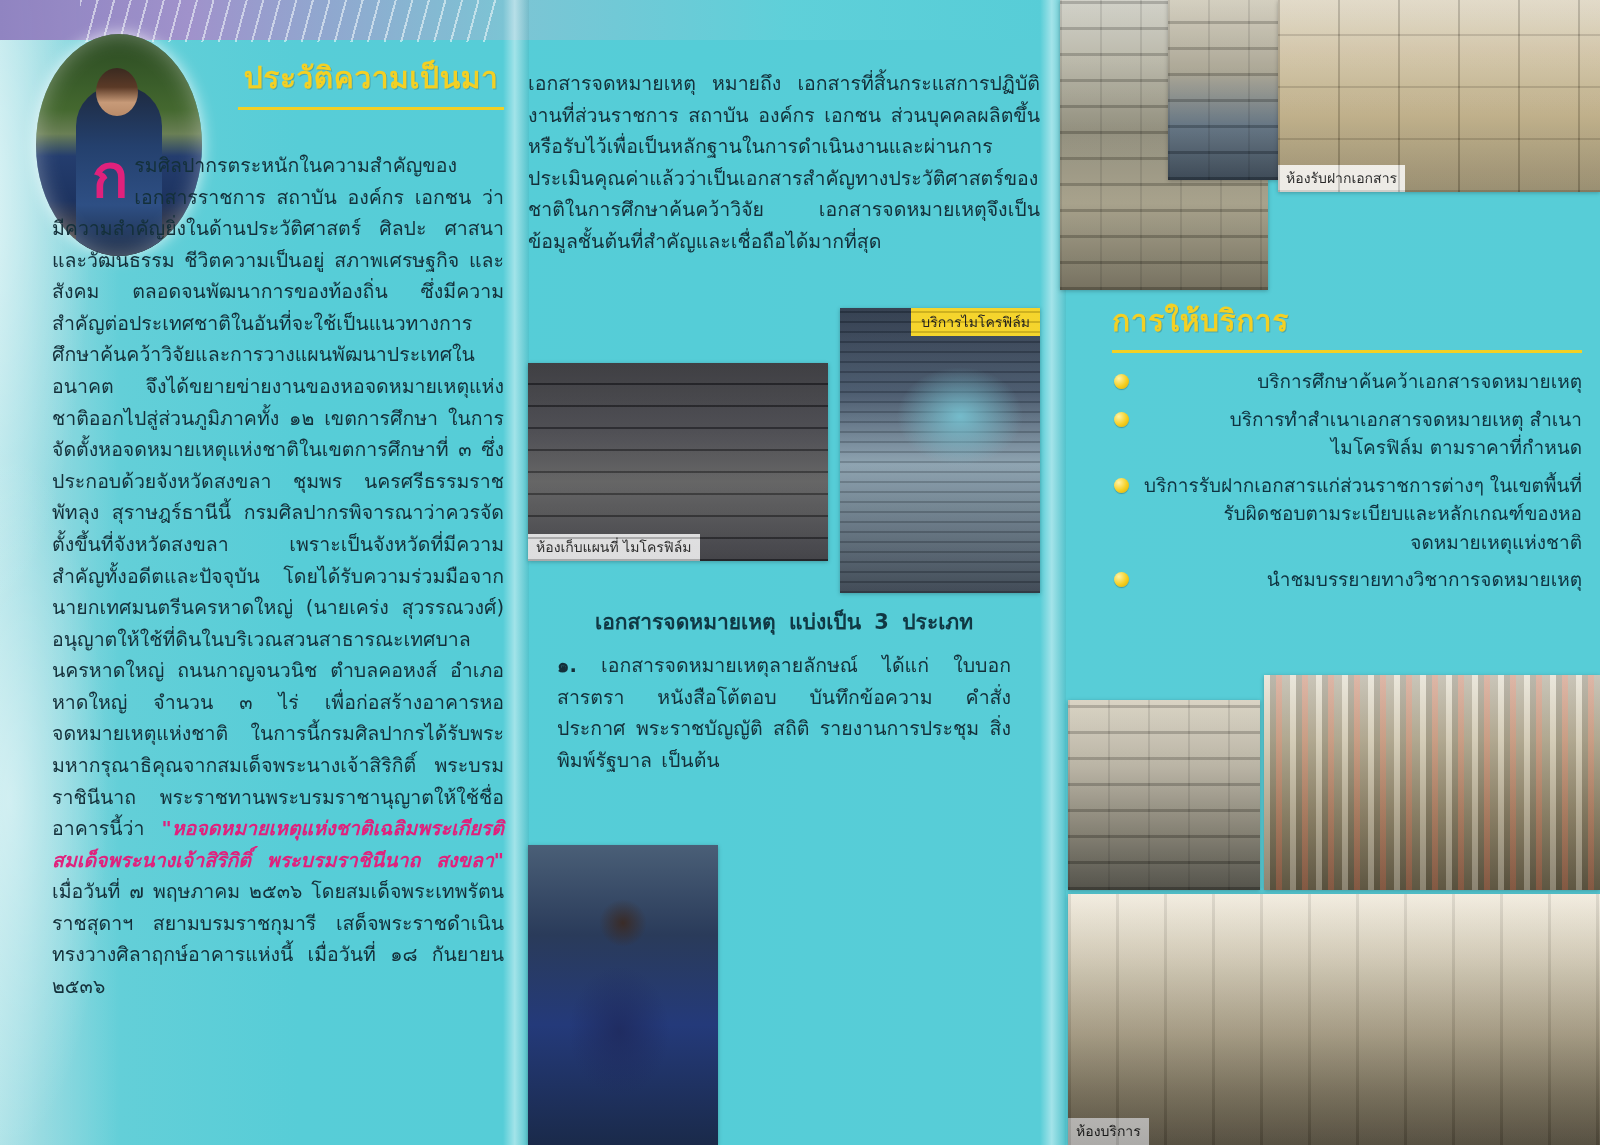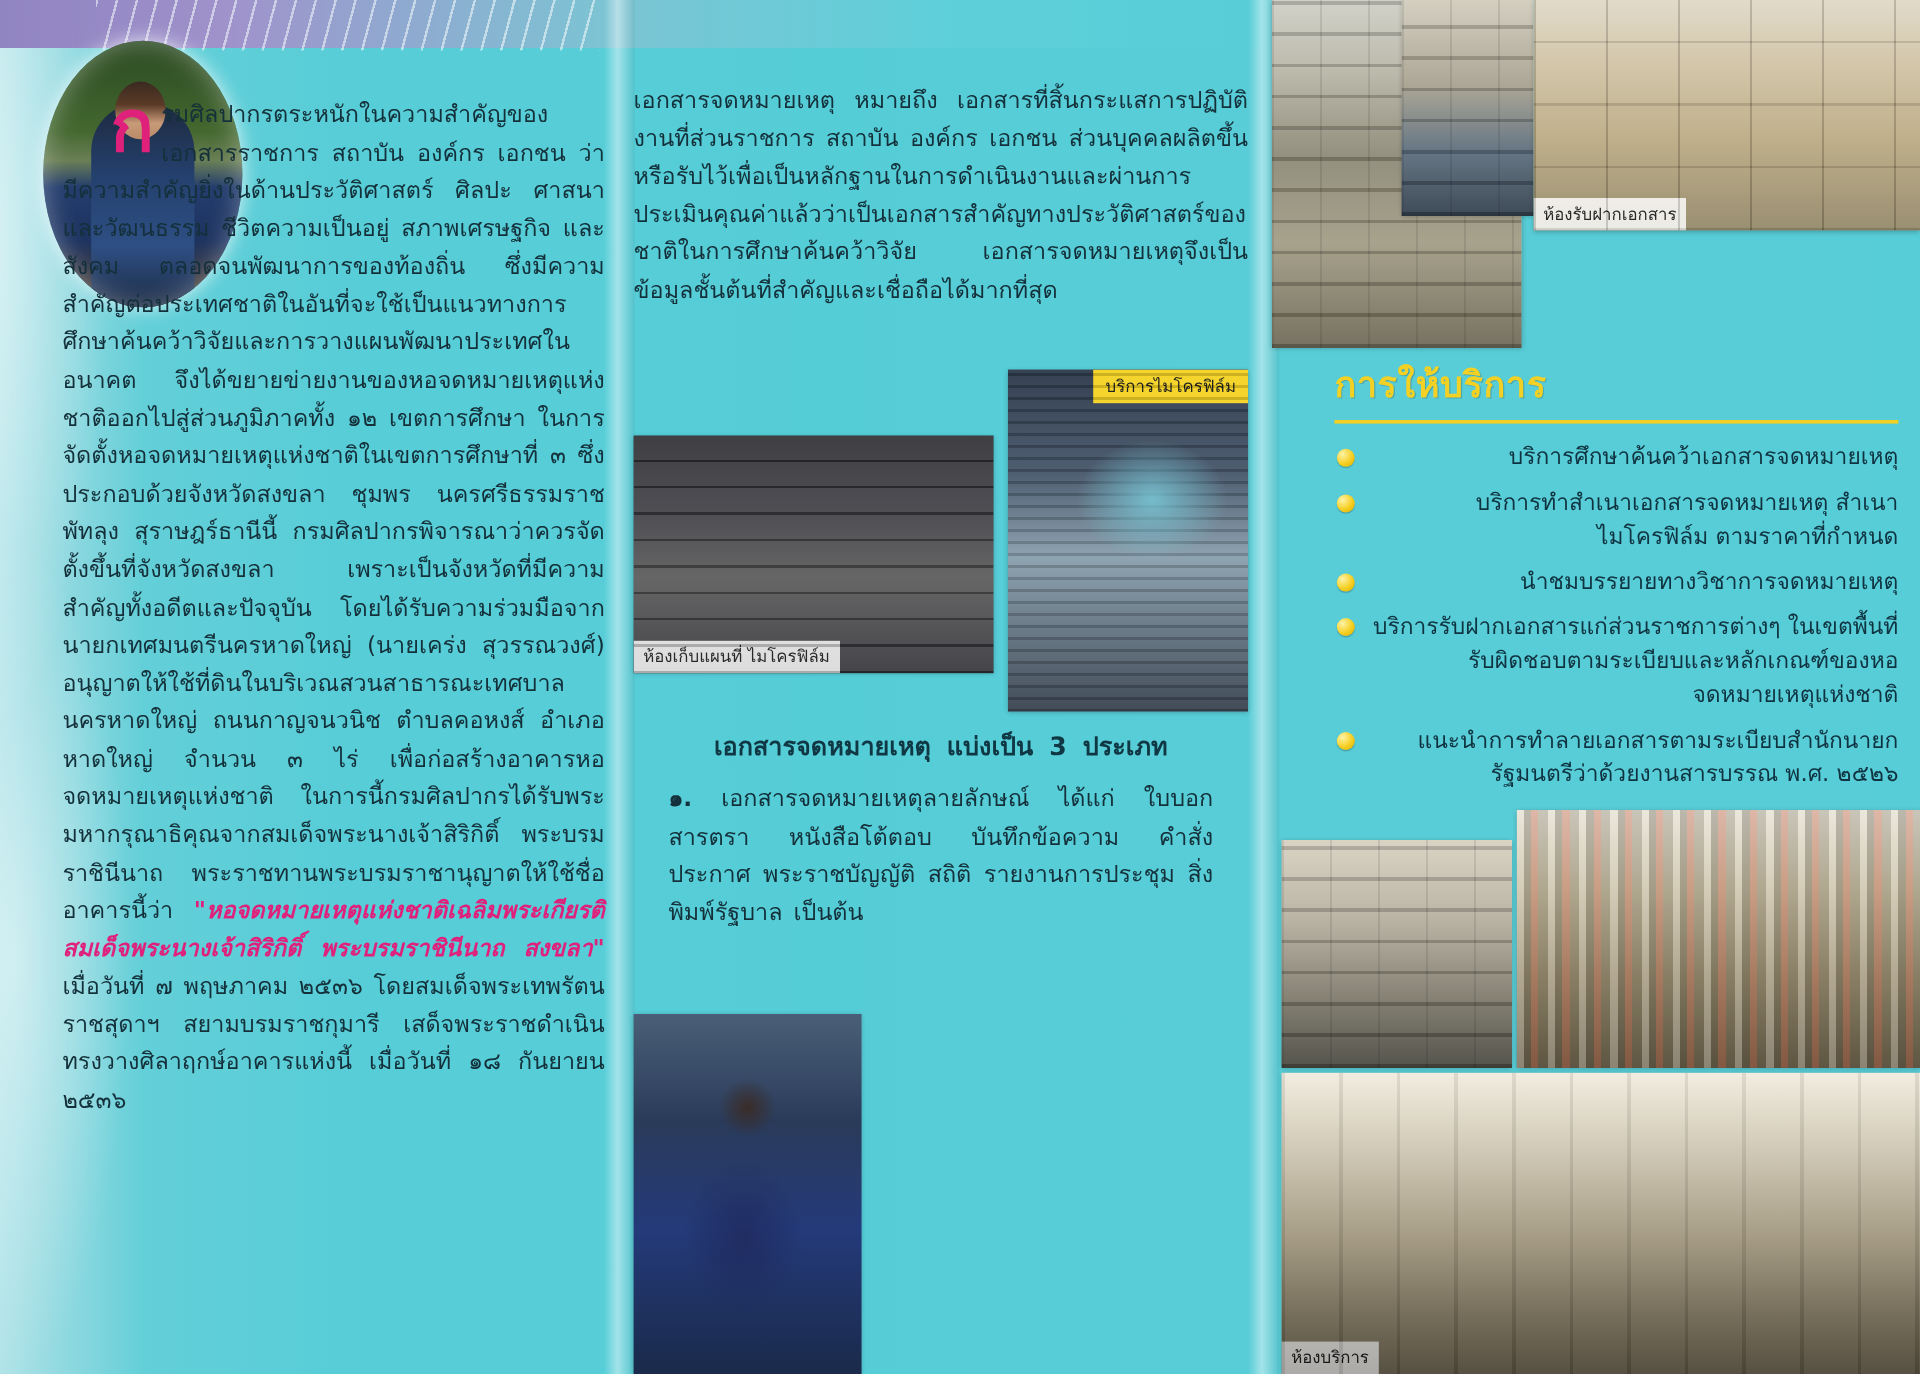--- a/index.html
+++ b/index.html
@@ -292,20 +292,23 @@
   <div class="fold f1"></div>
   <div class="fold f2"></div>
 
   <div class="oval">
     <div class="figure"></div>
     <div class="head"></div>
   </div>
 
   <div class="col col1">
     <div style="height:14px"></div>
+    <div style="margin-left:186px; width:266px;">
+      <h1 class="heading center">ประวัติความเป็นมา</h1>
+    </div>
 
     <div style="height:26px"></div>
     <div class="body-text dropcap-para">
       <span class="dropcap">ก</span><span>รมศิลปากรตระหนักในความสำคัญของเอกสารราชการ สถาบัน องค์กร เอกชน ว่ามีความสำคัญยิ่งในด้านประวัติศาสตร์ ศิลปะ ศาสนา และวัฒนธรรม ชีวิตความเป็นอยู่ สภาพเศรษฐกิจ และสังคม ตลอดจนพัฒนาการของท้องถิ่น ซึ่งมีความสำคัญต่อประเทศชาติในอันที่จะใช้เป็นแนวทางการศึกษาค้นคว้าวิจัยและการวางแผนพัฒนาประเทศในอนาคต จึงได้ขยายข่ายงานของหอจดหมายเหตุแห่งชาติออกไปสู่ส่วนภูมิภาคทั้ง ๑๒ เขตการศึกษา ในการจัดตั้งหอจดหมายเหตุแห่งชาติในเขตการศึกษาที่ ๓ ซึ่งประกอบด้วยจังหวัดสงขลา ชุมพร นครศรีธรรมราช พัทลุง สุราษฎร์ธานีนี้ กรมศิลปากรพิจารณาว่าควรจัดตั้งขึ้นที่จังหวัดสงขลา เพราะเป็นจังหวัดที่มีความสำคัญทั้งอดีตและปัจจุบัน โดยได้รับความร่วมมือจากนายกเทศมนตรีนครหาดใหญ่ (นายเคร่ง สุวรรณวงศ์) อนุญาตให้ใช้ที่ดินในบริเวณสวนสาธารณะเทศบาลนครหาดใหญ่ ถนนกาญจนวนิช ตำบลคอหงส์ อำเภอหาดใหญ่ จำนวน ๓ ไร่ เพื่อก่อสร้างอาคารหอจดหมายเหตุแห่งชาติ ในการนี้กรมศิลปากรได้รับพระมหากรุณาธิคุณจากสมเด็จพระนางเจ้าสิริกิติ์ พระบรมราชินีนาถ พระราชทานพระบรมราชานุญาตให้ใช้ชื่ออาคารนี้ว่า </span><span class="quote-pink">"หอจดหมายเหตุแห่งชาติเฉลิมพระเกียรติ สมเด็จพระนางเจ้าสิริกิติ์ พระบรมราชินีนาถ สงขลา"</span><span> เมื่อวันที่ ๗ พฤษภาคม ๒๕๓๖ โดยสมเด็จพระเทพรัตนราชสุดาฯ สยามบรมราชกุมารี เสด็จพระราชดำเนินทรงวางศิลาฤกษ์อาคารแห่งนี้ เมื่อวันที่ ๑๘ กันยายน ๒๕๓๖</span>
     </div>
   </div>
 
   <div class="col col2">
     <div style="height:14px"></div>
 
@@ -343,23 +346,22 @@
     <div class="cap bottomleft">ห้องรับฝากเอกสาร</div>
   </div>
 
   <div class="col col3">
     <div style="position:absolute; left:52px; top:297px; width:470px;">
       <h1 class="heading">การให้บริการ</h1>
 
       <ul class="service-list">
         <li>บริการศึกษาค้นคว้าเอกสารจดหมายเหตุ</li>
         <li>บริการทำสำเนาเอกสารจดหมายเหตุ สำเนาไมโครฟิล์ม ตามราคาที่กำหนด</li>
+        <li>บริการรับฝากเอกสารแก่ส่วนราชการต่างๆ ในเขตพื้นที่รับผิดชอบตามระเบียบและหลักเกณฑ์ของหอจดหมายเหตุแห่งชาติ</li>
         <li>นำชมบรรยายทางวิชาการจดหมายเหตุ</li>
-        <li>บริการรับฝากเอกสารแก่ส่วนราชการต่างๆ ในเขตพื้นที่รับผิดชอบตามระเบียบและหลักเกณฑ์ของหอจดหมายเหตุแห่งชาติ</li>
-        <li>แนะนำการทำลายเอกสารตามระเบียบสำนักนายกรัฐมนตรีว่าด้วยงานสารบรรณ พ.ศ. ๒๕๒๖</li>
       </ul>
     </div>
   </div>
 
   <div class="photo ph-reading tex-shelf" style="left:1068px; top:700px; width:192px; height:190px;"></div>
 
   <div class="photo ph-lib tex-books" style="left:1264px; top:675px; width:336px; height:215px;"></div>
 
   <div class="photo ph-service-room tex-room" style="left:1068px; top:894px; width:532px; height:251px;">
     <div class="cap bottomleft">ห้องบริการ</div>

